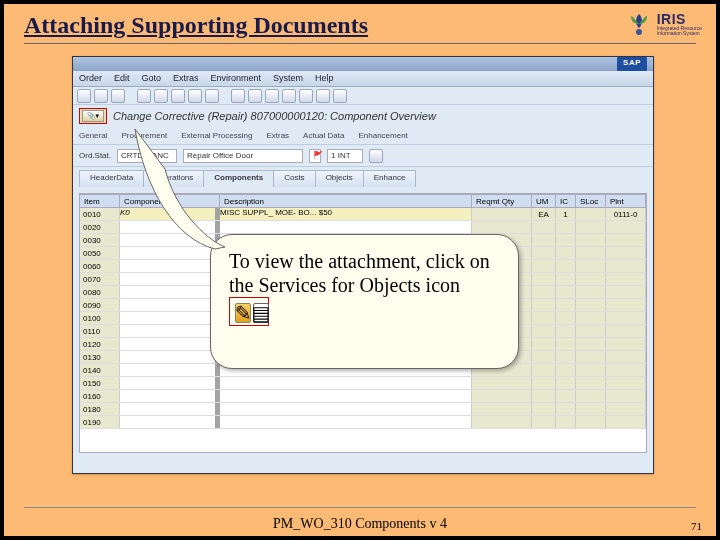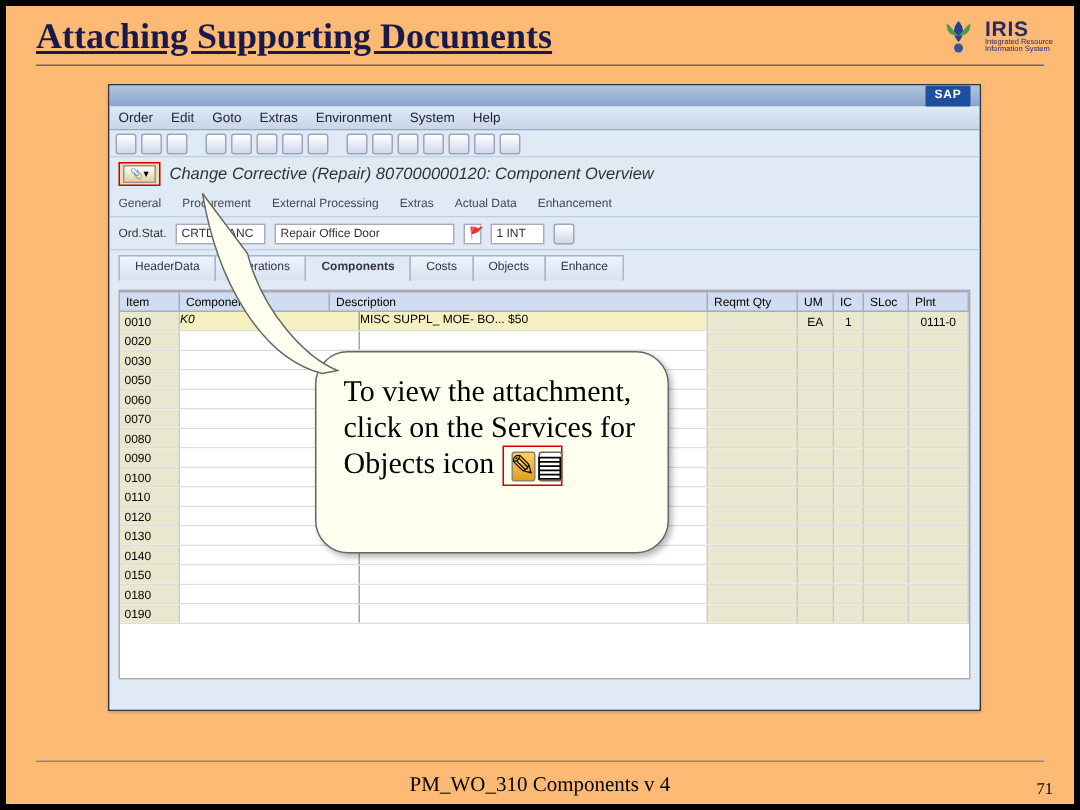--- a/index.html
+++ b/index.html
@@ -28,25 +28,25 @@
   .fld { background:#fff; border:1px solid #aab; height:14px; padding:0 3px; font-size:8px; display:flex; align-items:center; }
   .tabs { background:#dfeaf5; height:20px; padding:3px 6px 0 6px; display:flex; gap:0; font-size:8px; }
   .tab { background: linear-gradient(#eef4fc,#d5e2f2); border:1px solid #aab7cc; border-bottom:none; padding:2px 10px; color:#334; margin-right:-1px; }
   .tab.active { background:#dfeaf5; font-weight:bold; }
   .workarea { background:#dfeaf5; padding:6px; height: 288px; }
   .cols { background:#d0dcef; border-top:1px solid #aab; border-bottom:1px solid #aab; height:14px; display:flex; font-size:8px; }
   .col { border-right:1px solid #aab; padding:1px 4px; display:flex; align-items:center; }
   .grid { background:#fff; border:1px solid #aab; height: 260px; overflow:hidden; }
   .grow { display:flex; height:13px; border-bottom:1px solid #ddd; font-size:8px; }
   .gc-item { width:40px; background:#e8e8cf; border-right:1px solid #ccc; padding:0 3px; display:flex; align-items:center; }
-  .gc-comp { width:120px; border-right:1px solid #a3a3a3; background:#fff;font-style:italic; }
+  .gc-comp { width:100px; border-right:5px solid #a3a3a3; background:#fff;font-style:italic; }
   .gc-desc { flex:1; border-right:1px solid #ccc; background:#fff; }
   .gc-narrow { width:30px; border-right:1px solid #ccc; background:#e8e8cf; display:flex; align-items:center; justify-content:center; }
   .row-yellow .gc-comp, .row-yellow .gc-desc { background:#f5f0c0 !important; }
-  .callout { position:absolute; left:206px; top:230px; width:236px; height:135px; background:#fffff0; border:1px solid #666; border-radius:22px; box-shadow:2px 2px 4px rgba(0,0,0,0.3); padding:14px 18px; font-family: Georgia, 'Times New Roman', serif; font-size:20px; color:#000; line-height:1.2; }
+  .callout { position:absolute; left:206px; top:230px; width:309px; height:135px; background:#fffff0; border:1px solid #666; border-radius:22px; box-shadow:2px 2px 4px rgba(0,0,0,0.3); padding:14px 18px; font-family: Georgia, 'Times New Roman', serif; font-size:20px; color:#000; line-height:1.2; }
   .callout svg.tail { position:absolute; left:-76px; top:-106px; width:120px; height:140px; overflow:visible; }
   .svc-inline { display:inline-flex; vertical-align:middle; width:34px; height:24px; margin-left:4px; }
   .svc-inline .svc1 { width:16px; height:20px; background:linear-gradient(#ffd060,#e0a020); border:1px solid #886; border-radius:2px; margin:2px 1px; display:flex; align-items:center; justify-content:center; }
   .svc-inline .svc2 { width:16px; height:20px; background:#fff; border:1px solid #666; border-radius:2px; margin:2px 1px; display:flex; align-items:center; justify-content:center; }
   .svc-inline-wrap { border:1px solid #c00; padding:0; display:inline-block; vertical-align:middle; }
   .uk-logo { position:absolute; left:14px; bottom:4px; display:flex; align-items:center; gap:4px; }
   .uk-badge { width:18px; height:14px; background:#0033a0; color:#fff; font-size:8px; font-weight:bold; display:flex; align-items:center; justify-content:center; }
   .uk-text { font-size:7px; letter-spacing:0.5px; color:#002a6e; }
   .footer-center { position:absolute; left:0; right:0; bottom:4px; text-align:center; font-size:14px; color:#000; font-family: Georgia, serif; }
   .footer-page { position:absolute; right:14px; bottom:4px; font-size:11px; font-family: Georgia, serif; }
@@ -288,20 +288,30 @@
               <div class="gc-item">0150</div>
               <div class="gc-comp"></div>
               <div class="gc-desc"></div>
               <div class="gc-narrow" style="width: 60px;"></div>
               <div class="gc-narrow" style="width: 24px;"></div>
               <div class="gc-narrow" style="width: 20px;"></div>
               <div class="gc-narrow" style="width: 30px;"></div>
               <div class="gc-narrow" style="width: 40px;"></div>
             </div>
             <div class="grow">
+              <div class="gc-item">0160</div>
+              <div class="gc-comp"></div>
+              <div class="gc-desc"></div>
+              <div class="gc-narrow" style="width: 60px;"></div>
+              <div class="gc-narrow" style="width: 24px;"></div>
+              <div class="gc-narrow" style="width: 20px;"></div>
+              <div class="gc-narrow" style="width: 30px;"></div>
+              <div class="gc-narrow" style="width: 40px;"></div>
+            </div>
+            <div class="grow">
               <div class="gc-item">0180</div>
               <div class="gc-comp"></div>
               <div class="gc-desc"></div>
               <div class="gc-narrow" style="width: 60px;"></div>
               <div class="gc-narrow" style="width: 24px;"></div>
               <div class="gc-narrow" style="width: 20px;"></div>
               <div class="gc-narrow" style="width: 30px;"></div>
               <div class="gc-narrow" style="width: 40px;"></div>
             </div>
             <div class="grow">

